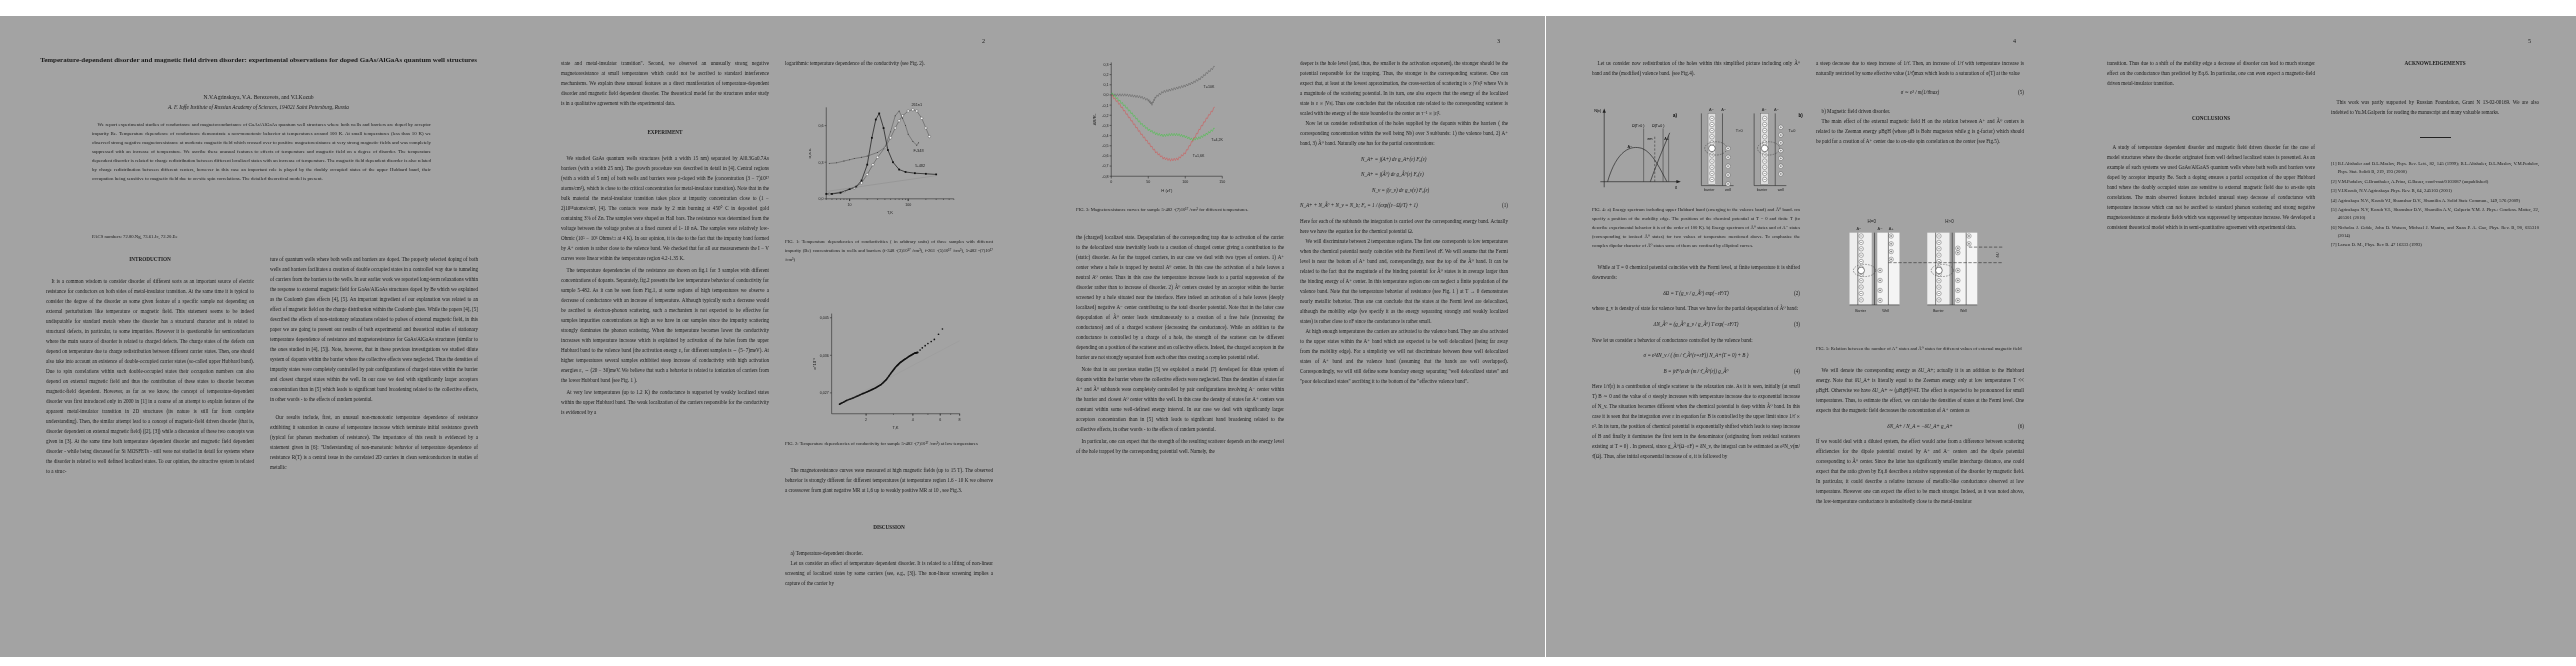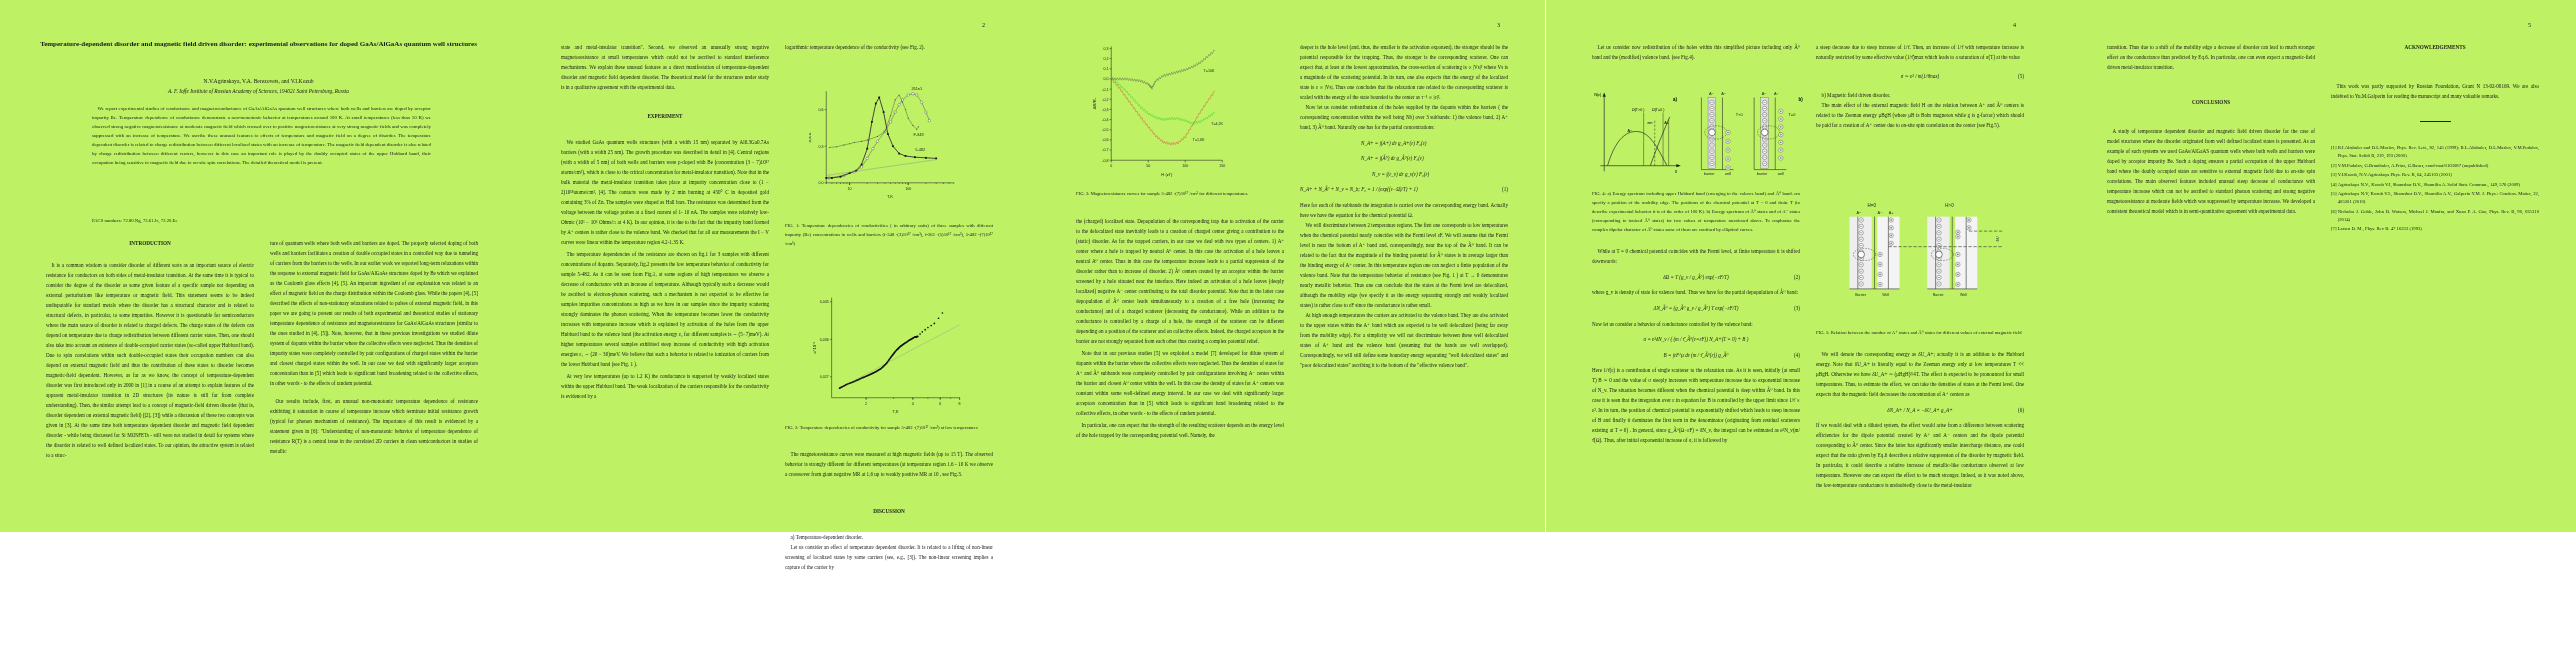--- a/index.html
+++ b/index.html
@@ -1,17 +1,17 @@
 <!DOCTYPE html>
 <html style="font-size:9px"><head>
 <meta charset="utf-8">
 <style>
   html,body{margin:0;padding:0;background:#fff;}
   body{width:2576px;height:667px;position:relative;overflow:hidden;font-family:"Liberation Serif","DejaVu Serif",serif;color:#1a1a1a;}
-  .page{position:absolute;top:0;width:515px;height:532px;background:#bef264;}
+  .page{position:absolute;top:16px;width:515px;height:641px;background:#a3a3a3;}
   .pnum{position:absolute;top:22px;right:45px;font-size:6.1px;}
   .col{position:absolute;width:116px;font-size:5.1px;line-height:10px;text-align:justify;hyphens:auto;}
   .col p{margin:0;text-indent:5.6px;}
   .col p.noind{text-indent:0;}
   .col .gap{height:7.8px;}
   .h{font-weight:bold;text-align:center;font-size:5.2px;margin:12.2px 0 12.2px 0;text-indent:0 !important;}
   .sub{text-indent:5.6px;}
   .cap{font-size:4.7px;line-height:9px;text-align:justify;text-indent:0 !important;}
   .eq{text-align:center;font-style:italic;position:relative;margin:5.6px 0;text-indent:0 !important;}
   .eq .no{position:absolute;right:0;font-style:normal;}

